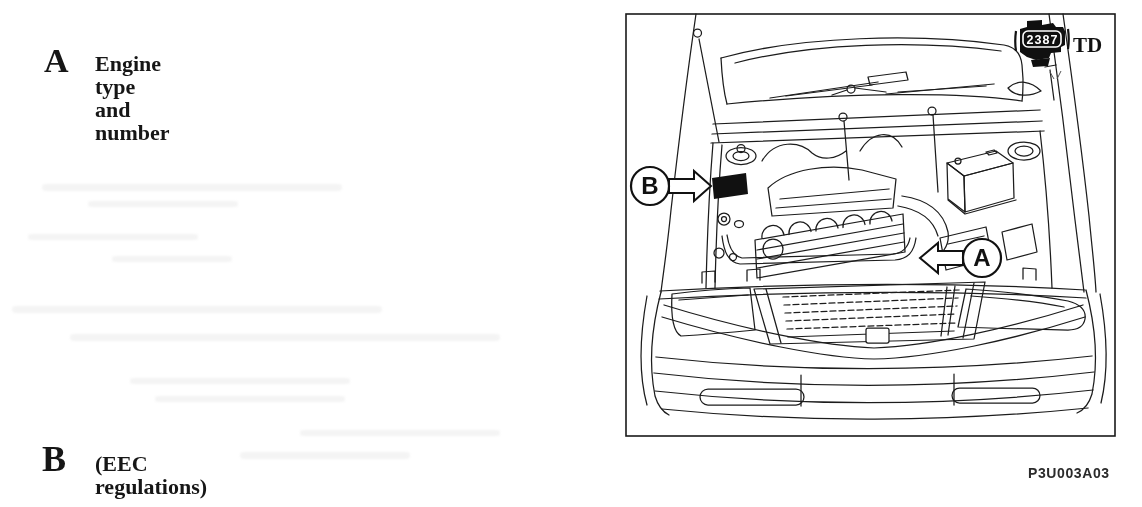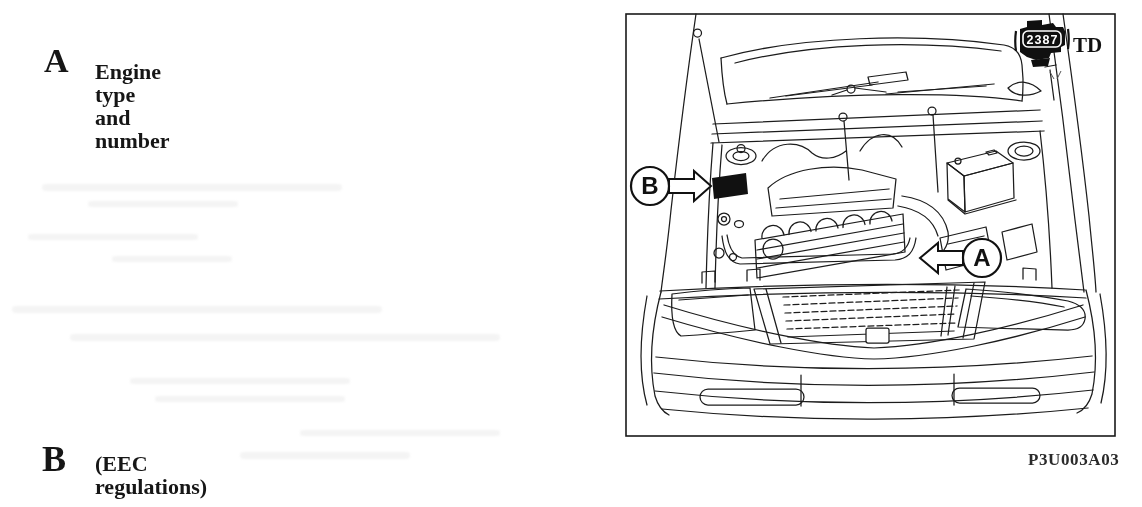--- a/index.html
+++ b/index.html
@@ -5,27 +5,27 @@
   html,body{margin:0;padding:0;background:#fff;}
   .page{position:relative;width:1142px;height:507px;background:#ffffff;overflow:hidden;
         font-family:"Liberation Serif",serif;color:#1a1a1a;}
 
   
   .legend-item{position:absolute;}
   .legend-key{position:absolute;font-weight:bold;color:#161616;line-height:1;}
   .key-a{left:44px;top:44px;font-size:34px;letter-spacing:1px;}
   .key-b{left:42px;top:441px;font-size:36px;}
   .legend-label{position:absolute;font-weight:bold;color:#161616;font-size:22px;line-height:23px;}
-  .label-a{left:95px;top:52px;margin-top:8px;}
+  .label-a{left:95px;top:52px;}
   .label-b{left:95px;top:452px;}
 
   
   .figure-svg{position:absolute;left:623px;top:11px;}
-  .figure-caption{position:absolute;left:1028px;top:450px;
-        font-family:Liberation Serif, serif;font-weight:bold;font-size:17px;
+  .figure-caption{position:absolute;left:1028px;top:465px;
+        font-family:Liberation Sans, sans-serif;font-weight:bold;font-size:14px;
         letter-spacing:0.6px;color:#2b2b2b;}
 
   .callout-letter{font-family:"Liberation Sans",sans-serif;font-weight:bold;font-size:24px;
         fill:#111;text-anchor:middle;}
   .badge-code{font-family:"Liberation Sans",sans-serif;font-weight:bold;font-size:12.5px;
         fill:#ffffff;text-anchor:middle;letter-spacing:1px;}
   .badge-type{font-family:"Liberation Serif",serif;font-weight:bold;font-size:21px;fill:#111;}
 
   
   .noise{position:absolute;background:#9a9a9a;opacity:0.10;border-radius:4px;filter:blur(1.2px);}

